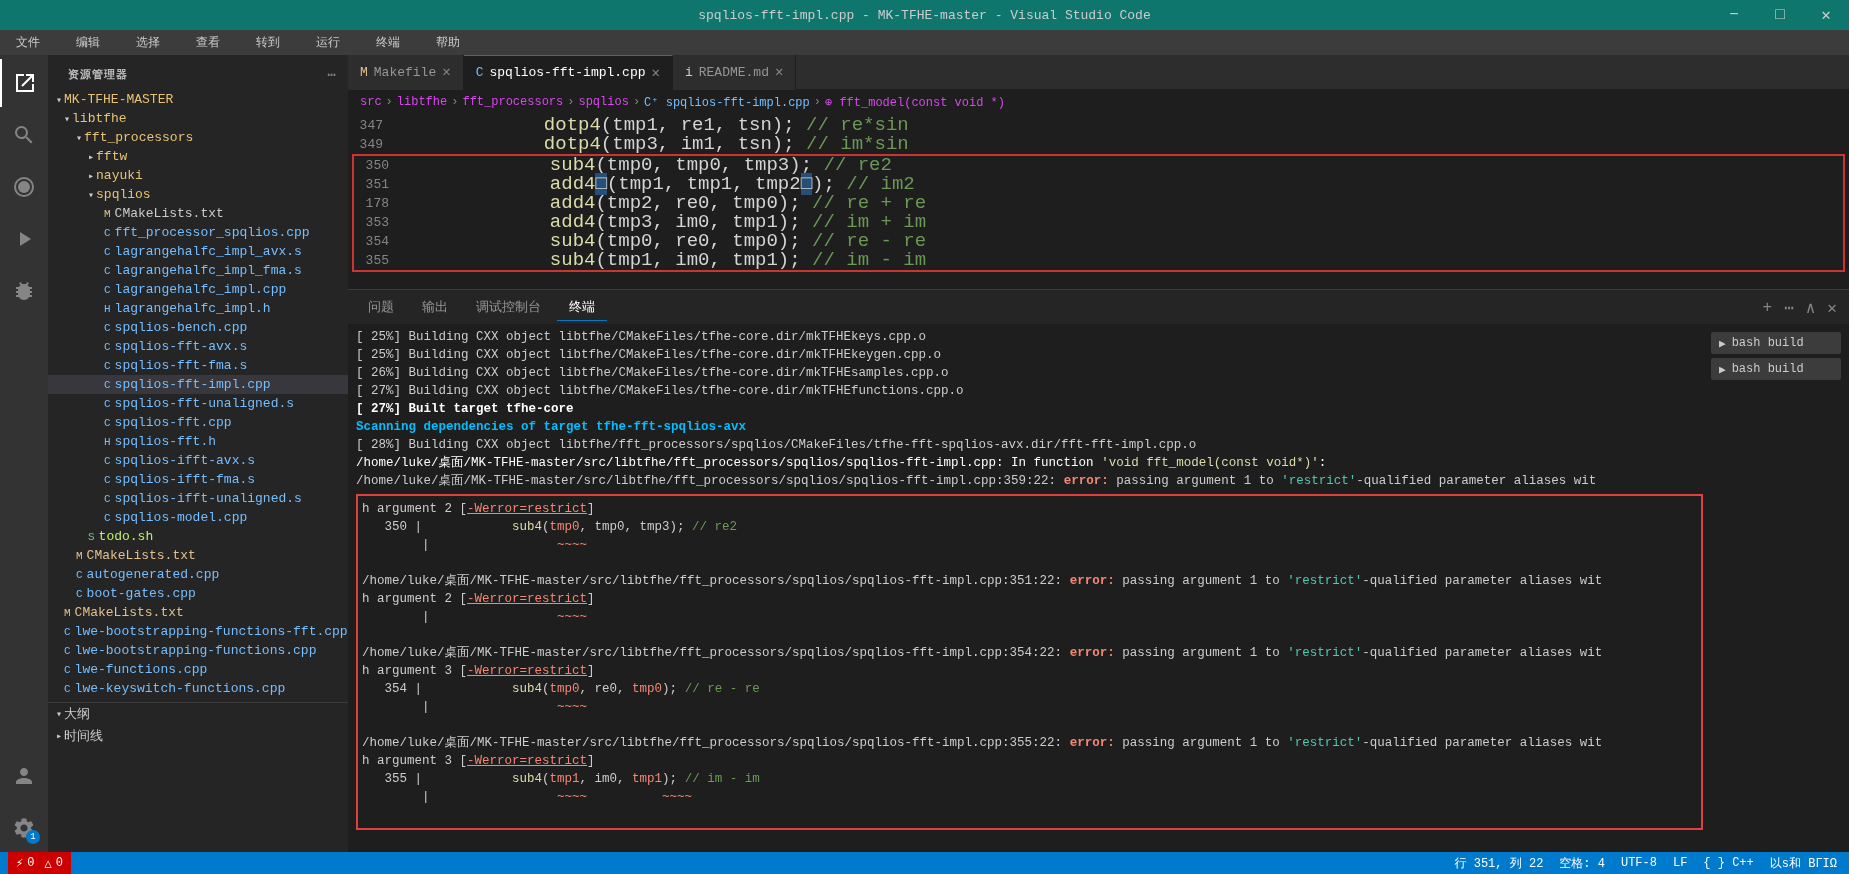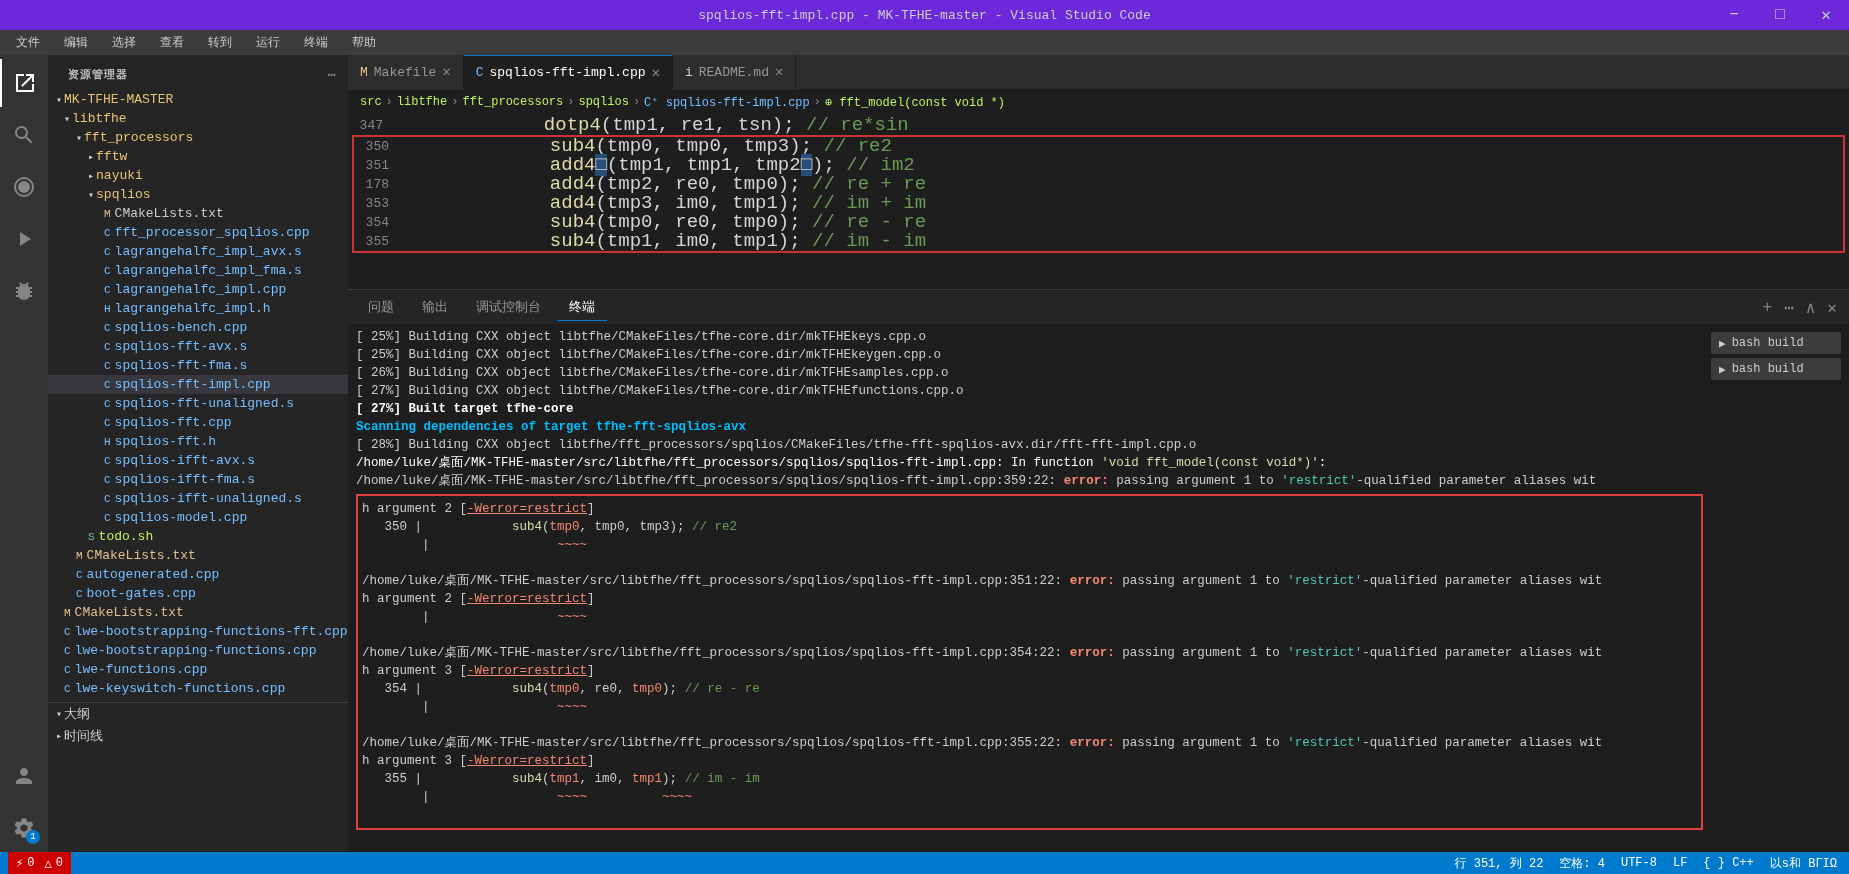--- a/index.html
+++ b/index.html
@@ -9,21 +9,21 @@
       color: #cccccc;
       width: 1849px;
       height: 874px;
       overflow: hidden;
       display: flex;
       flex-direction: column;
       font-size: 12px;
     }
     
     #titlebar {
-      background: #6d28d9;
+      background: #0f766e;
       height: 30px;
       display: flex;
       align-items: center;
       justify-content: center;
       color: #cccccc;
       font-size: 13px;
       flex-shrink: 0;
       position: relative;
     }
     #titlebar .window-controls {
@@ -46,21 +46,21 @@
     }
 
     
     #menubar {
       background: #3c3c3c;
       height: 25px;
       display: flex;
       align-items: center;
       padding: 0 8px;
       flex-shrink: 0;
-      gap: 8px;
+      gap: 20px;
     }
     #menubar span {
       padding: 2px 8px;
       color: #cccccc;
       font-size: 12px;
       cursor: pointer;
       border-radius: 3px;
     }
 
     
@@ -207,21 +207,21 @@
       background: #1e1e1e;
       padding: 4px 12px;
       height: 24px;
       display: flex;
       align-items: center;
       font-size: 12px;
       color: #858585;
       flex-shrink: 0;
       gap: 4px;
     }
-    #breadcrumb span { color: #bef264; }
+    #breadcrumb span { color: #d946ef; }
     #breadcrumb .sep { color: #858585; }
 
     
     #code-editor {
       flex: 1;
       background: #1e1e1e;
       overflow: hidden;
       display: flex;
       flex-direction: column;
       max-height: 175px;
@@ -640,20 +640,24 @@
 
       <div id="code-editor">
         <div class="code-lines">
 
           <div class="code-line">
             <span class="line-number">347</span>
             <span class="line-content">            <span style="color:#dcdcaa;">dotp4</span>(tmp1, re1, tsn); <span style="color:#6a9955;">// re*sin</span></span>
           </div>
 
 
+          <div class="code-line">
+            <span class="line-number">349</span>
+            <span class="line-content">            <span style="color:#dcdcaa;">dotp4</span>(tmp3, im1, tsn); <span style="color:#6a9955;">// im*sin</span></span>
+          </div>
 
           <div style="border: 2px solid #cc3333; margin: 0 4px;">
             <div class="code-line">
               <span class="line-number">350</span>
               <span class="line-content">            <span style="color:#dcdcaa;">sub4</span>(tmp0, tmp0, tmp3); <span style="color:#6a9955;">// re2</span></span>
             </div>
             <div class="code-line">
               <span class="line-number">351</span>
               <span class="line-content">            <span style="color:#dcdcaa;">add4</span><span style="background:#264f78;">□</span>(tmp1, tmp1, tmp2<span style="background:#264f78;">□</span>); <span style="color:#6a9955;">// im2</span></span>
             </div>

